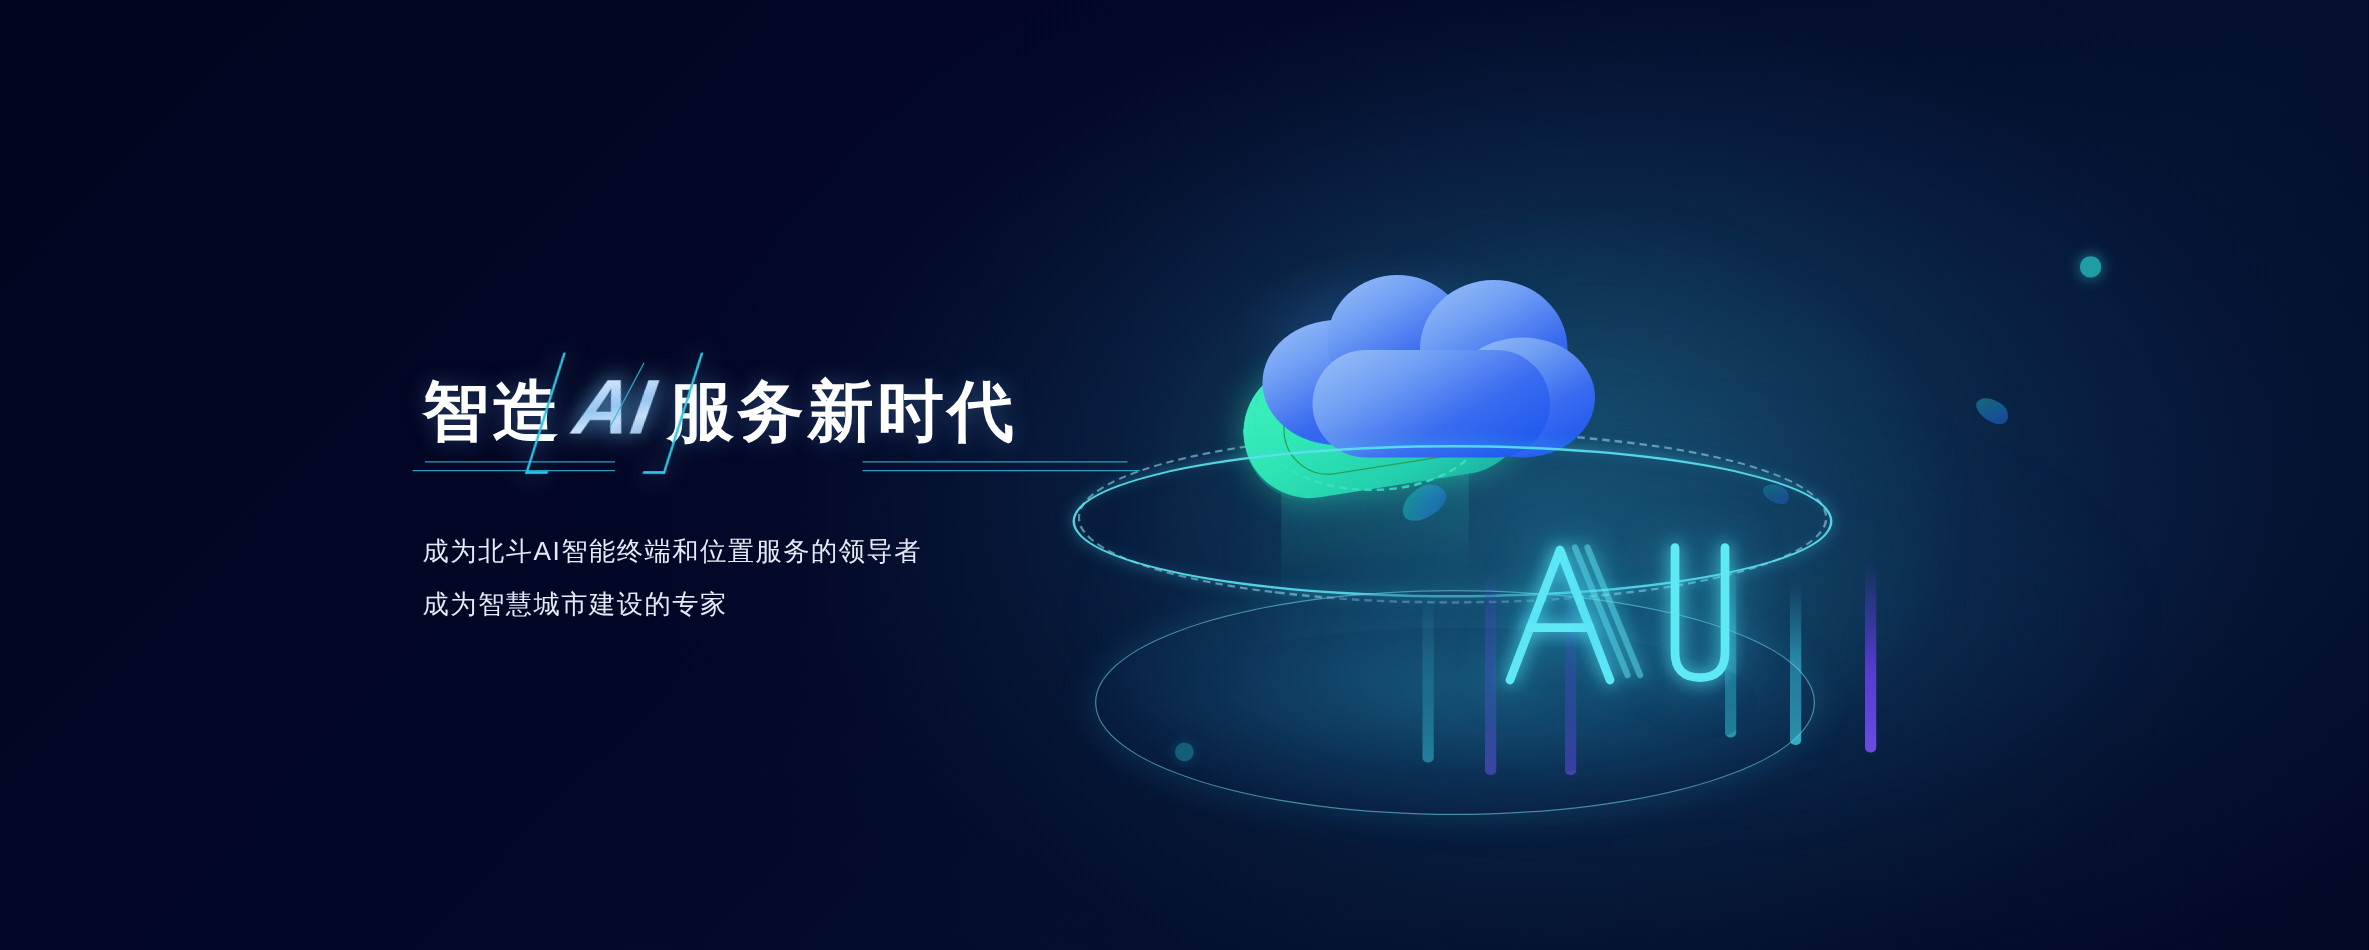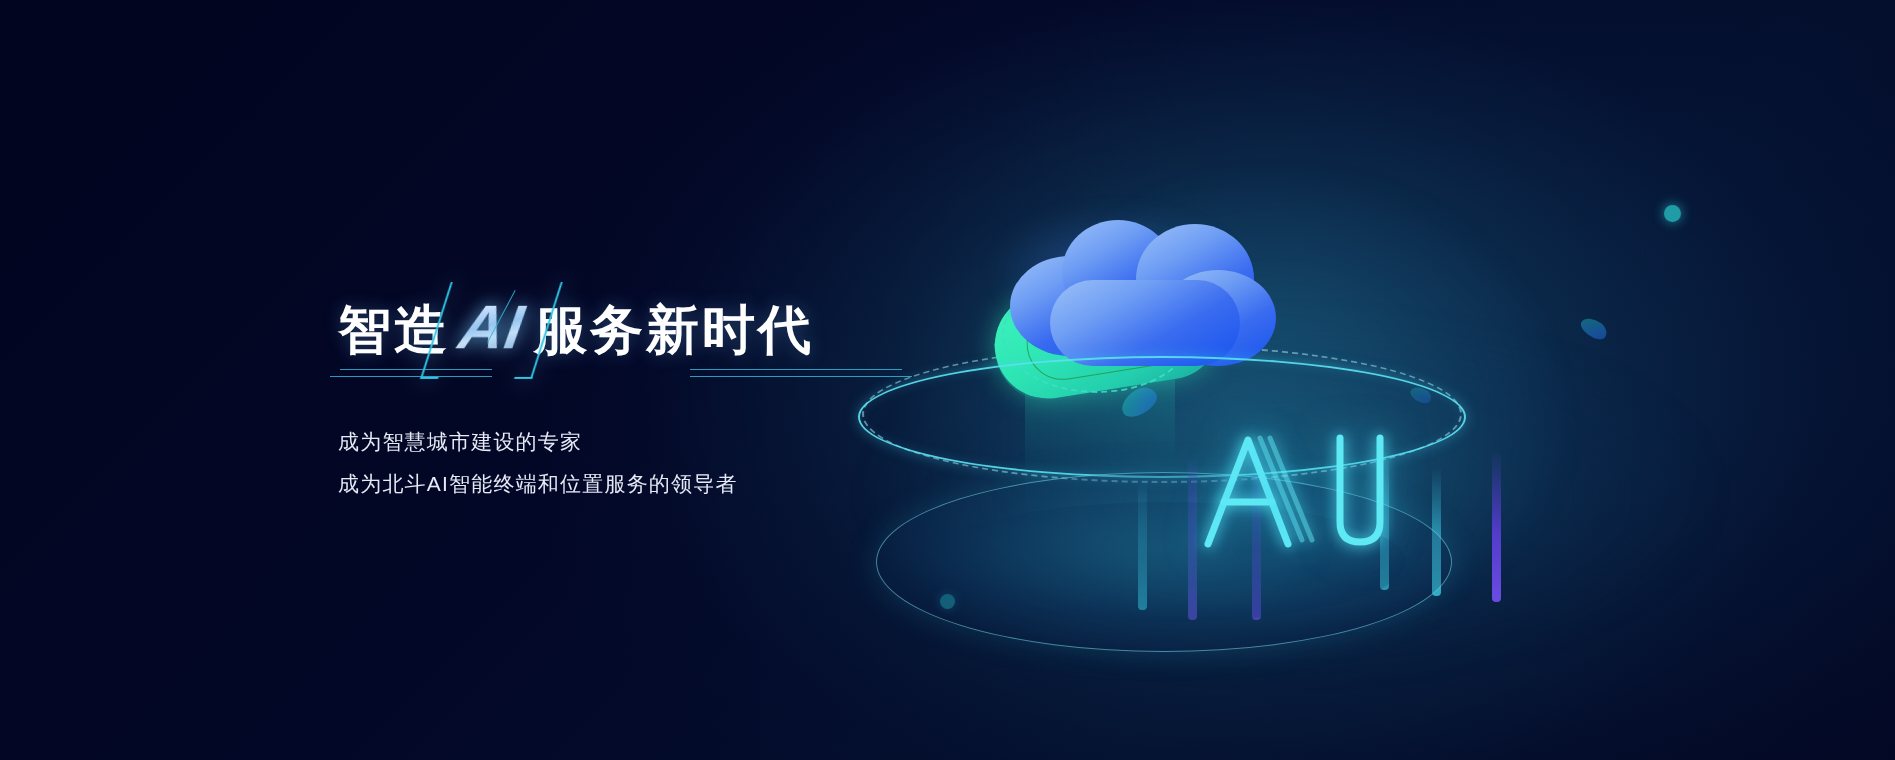--- a/index.html
+++ b/index.html
@@ -245,22 +245,22 @@
 
     <div class="rule-group">
       <span class="rule l1"></span>
       <span class="rule l2"></span>
       <span class="rule r1"></span>
       <span class="rule r2"></span>
       <span class="rule diag"></span>
     </div>
 
     <div class="sub">
+      <div>成为北斗AI智能终端和位置服务的领导者</div>
       <div>成为智慧城市建设的专家</div>
-      <div>成为北斗AI智能终端和位置服务的领导者</div>
     </div>
   </div>
 
   <div class="art">
 
     <span class="dot d1"></span>
     <span class="dot d2"></span>
 
     <span class="leaf lf1"></span>
     <span class="leaf lf2"></span>

